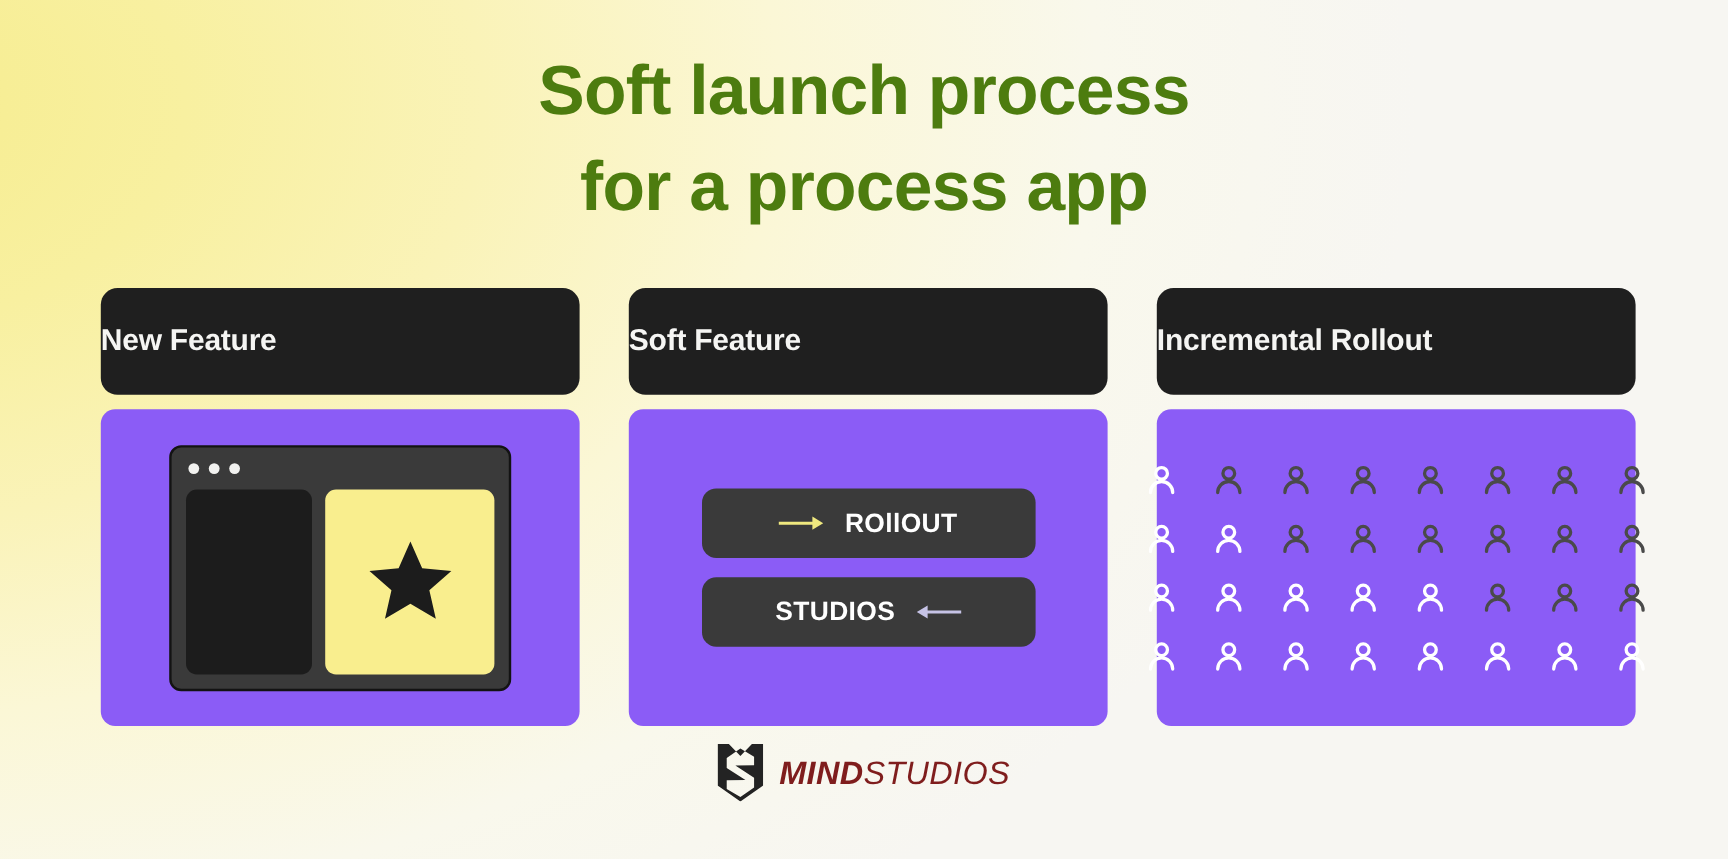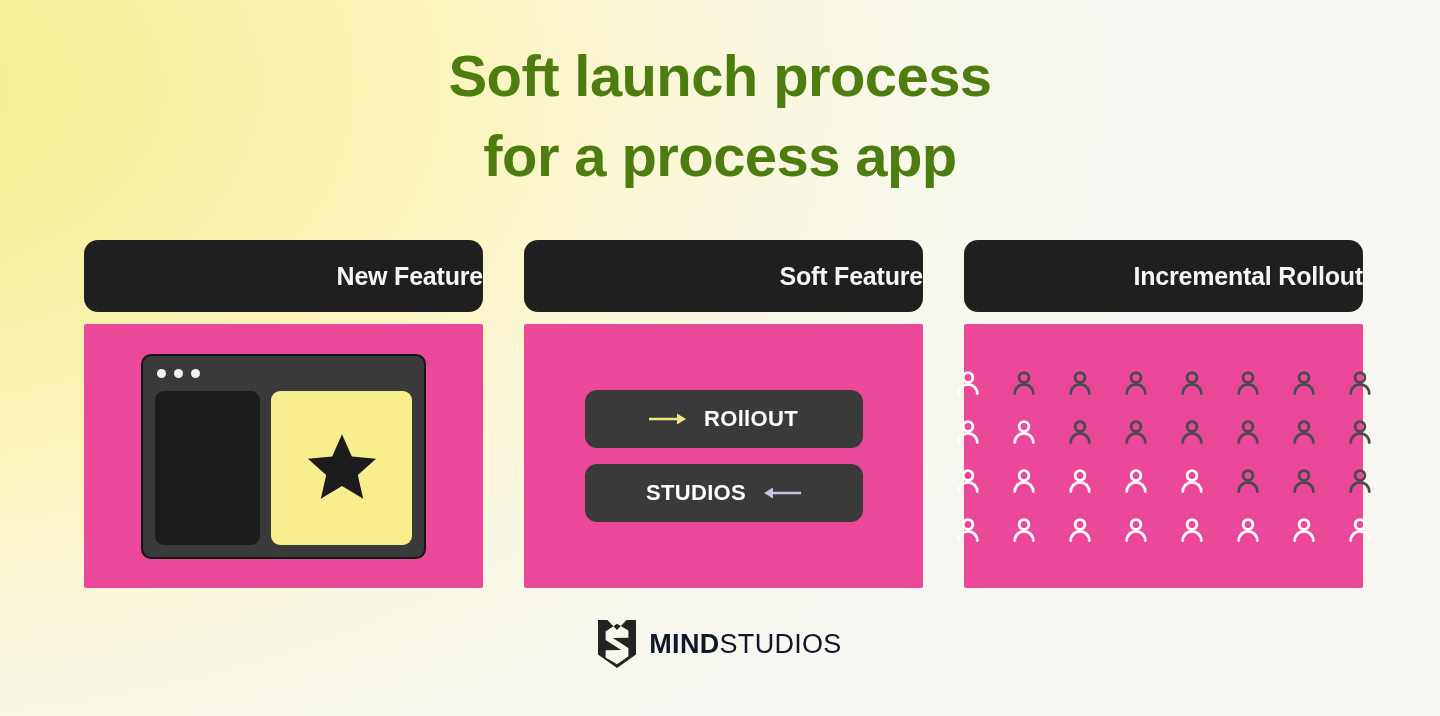--- a/index.html
+++ b/index.html
@@ -48,36 +48,36 @@
   #columns {
     position:absolute;
     top:240px; left:84px;
     width:1280px;
     display:flex;
     gap:41px;
   }
   .column { width:399px; display:flex; flex-direction:column; gap:12px; }
 
   .card-head {
-    height:72px;
+    height:89px;
     background:#1F1F1F;
     border-radius:14px;
-    display:flex; align-items:center; justify-content:flex-end;
+    display:flex; align-items:center; justify-content:flex-start;
   }
   .card-head-label {
     color:#F5F5F3;
     font-size:25px;
     font-weight:bold;
     letter-spacing:-0.2px;
   }
 
   .card-body {
     height:264px;
-    background:#ec4899;
-    border-radius:2px;
+    background:#8b5cf6;
+    border-radius:12px;
     display:flex; align-items:center; justify-content:center;
   }
 
   
   .window {
     width:285px; height:205px;
     background:#3A3A3A;
     border:2px solid #131313;
     border-radius:10px;
     padding:12px;
@@ -134,24 +134,25 @@
 
   
   #footer {
     position:absolute;
     top:620px; left:0; width:1440px;
     display:flex; align-items:center; justify-content:center;
     gap:13px;
   }
   #footer-mark { width:38px; height:48px; display:block; }
   #footer-word {
-    color:#0f172a;
+    color:#7f1d1d;
     font-size:27px;
     letter-spacing:0.3px;
     white-space:nowrap;
+    font-style:italic;
   }
   #footer-word .b { font-weight:bold; }
   #footer-word .r { font-weight:normal; }
 </style>
 </head>
 <body>
 
 <div id="stage">
 
   <div id="bg-glow"></div>

